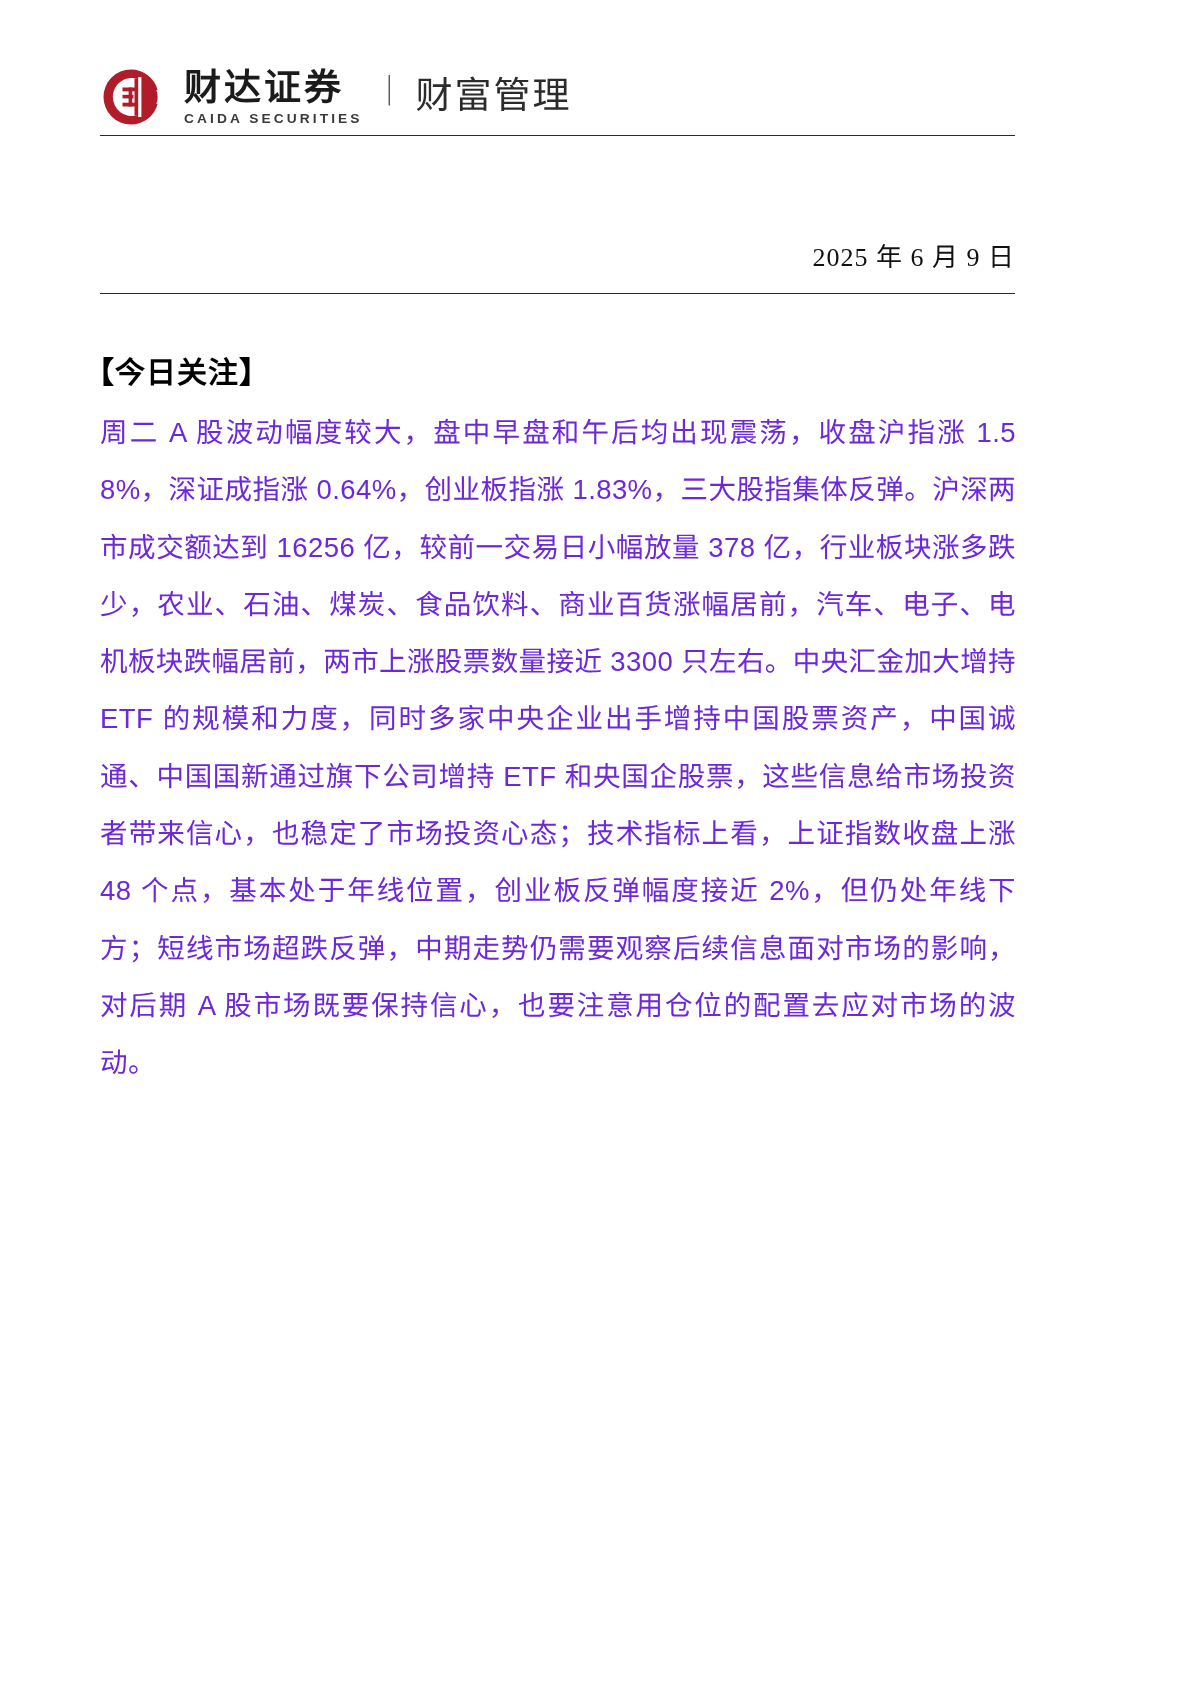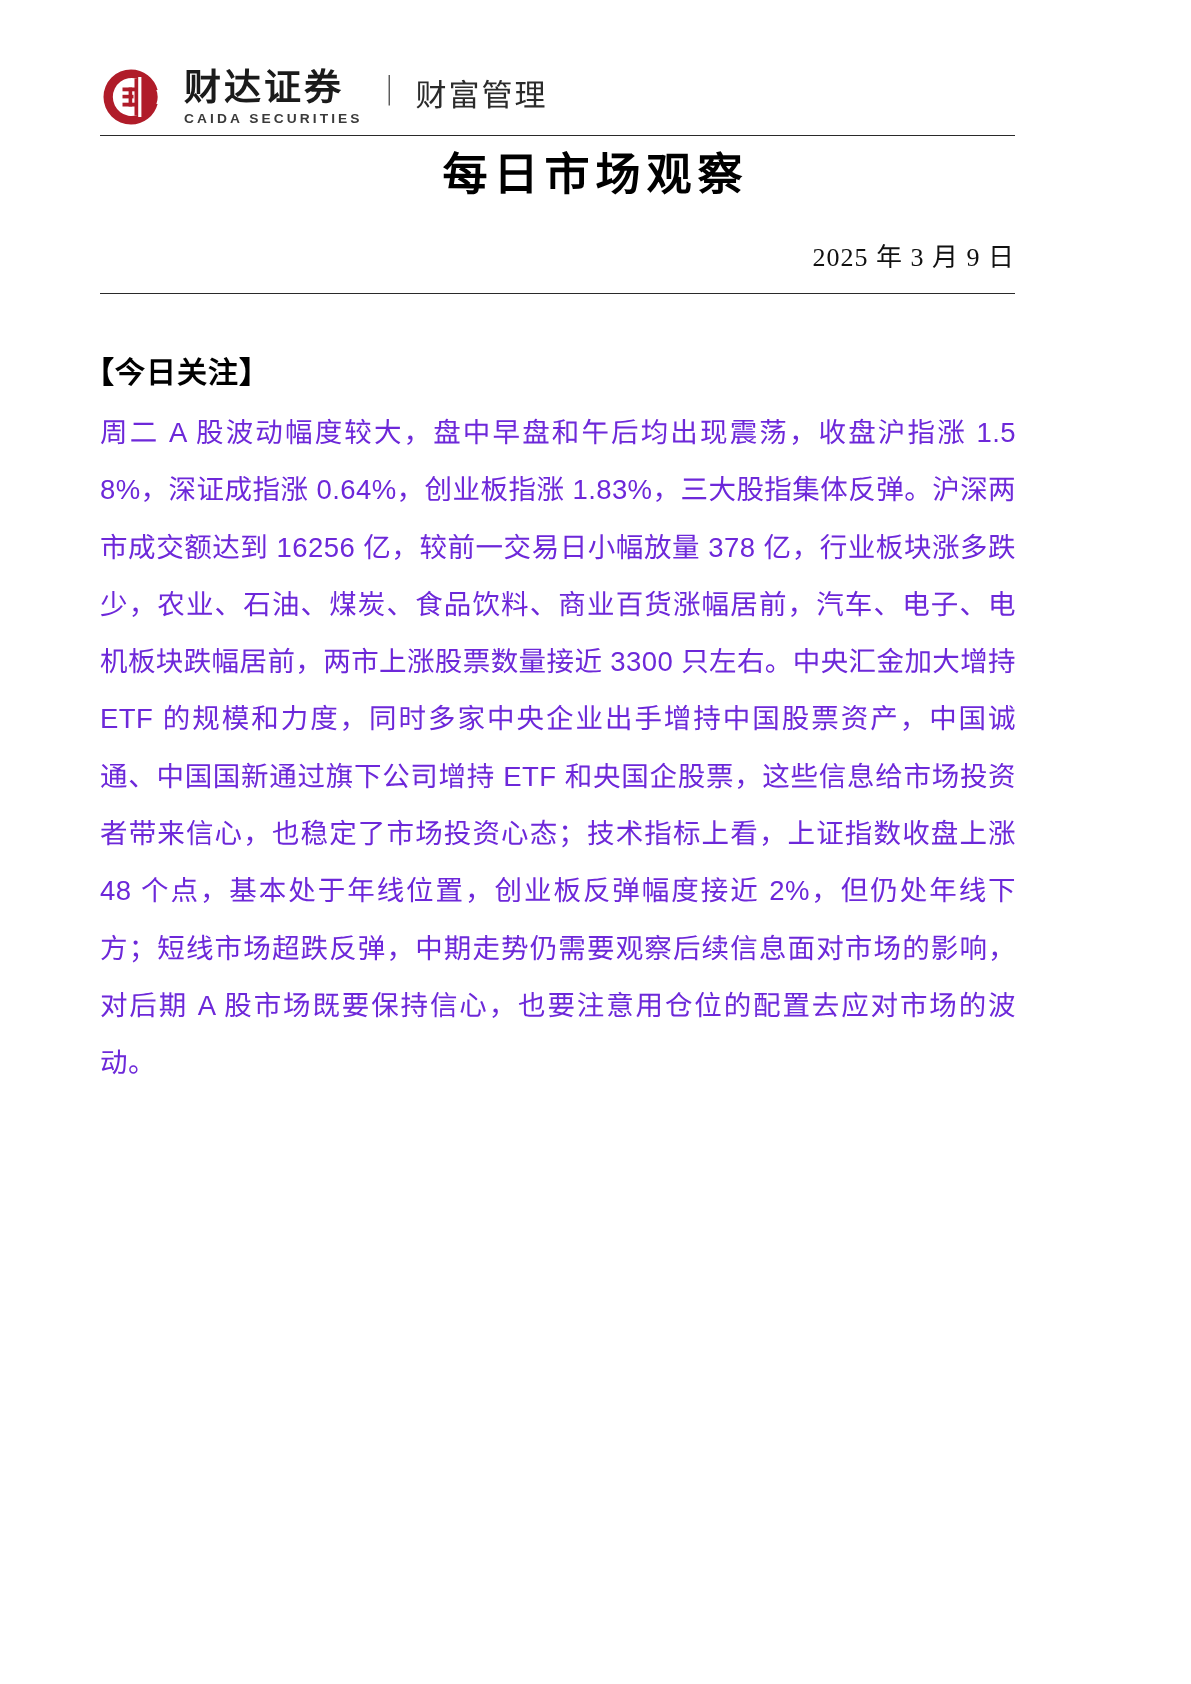--- a/index.html
+++ b/index.html
@@ -78,21 +78,21 @@
     color: #5c5c5c;
     font-weight: 300;
     margin: 0 13px 10px 13px;
     line-height: 1;
     align-self: center;
     position: relative;
     top: -5px;
   }
   .brand-sub {
     font-family: Liberation Sans, sans-serif;
-    font-size: 31px;
+    font-size: 37px;
     font-weight: 400;
     letter-spacing: 2px;
     color: #2b2b2b;
     white-space: nowrap;
     position: relative;
     top: -5px;
   }
 
   .rule {
     position: absolute;
@@ -191,22 +191,21 @@
       <div class="brand-cn">财达证券</div>
       <div class="brand-en">CAIDA SECURITIES</div>
     </div>
 
     <div class="brand-divider">|</div>
     <div class="brand-sub">财富管理</div>
   </div>
 
   <div class="rule rule-top"></div>
 
-  <div class="doc-title">每日市场观察</div>
-  <div class="doc-date">2025 年 3 月 9 日</div>
+  <div class="doc-date">2025 年 6 月 9 日</div>
 
   <div class="rule rule-mid"></div>
 
   <div class="section-heading">【今日关注】</div>
 
   <div class="body-copy">
     <p class="para">周二 A 股波动幅度较大，盘中早盘和午后均出现震荡，收盘沪指涨 1.58%，深证成指涨 0.64%，创业板指涨 1.83%，三大股指集体反弹。沪深两市成交额达到 16256 亿，较前一交易日小幅放量 378 亿，行业板块涨多跌少，农业、石油、煤炭、食品饮料、商业百货涨幅居前，汽车、电子、电机板块跌幅居前，两市上涨股票数量接近 3300 只左右。中央汇金加大增持 ETF 的规模和力度，同时多家中央企业出手增持中国股票资产，中国诚通、中国国新通过旗下公司增持 ETF 和央国企股票，这些信息给市场投资者带来信心，也稳定了市场投资心态；技术指标上看，上证指数收盘上涨 48 个点，基本处于年线位置，创业板反弹幅度接近 2%，但仍处年线下方；短线市场超跌反弹，中期走势仍需要观察后续信息面对市场的影响，对后期 A 股市场既要保持信心，也要注意用仓位的配置去应对市场的波动。</p>
   </div>
 
 </div>

